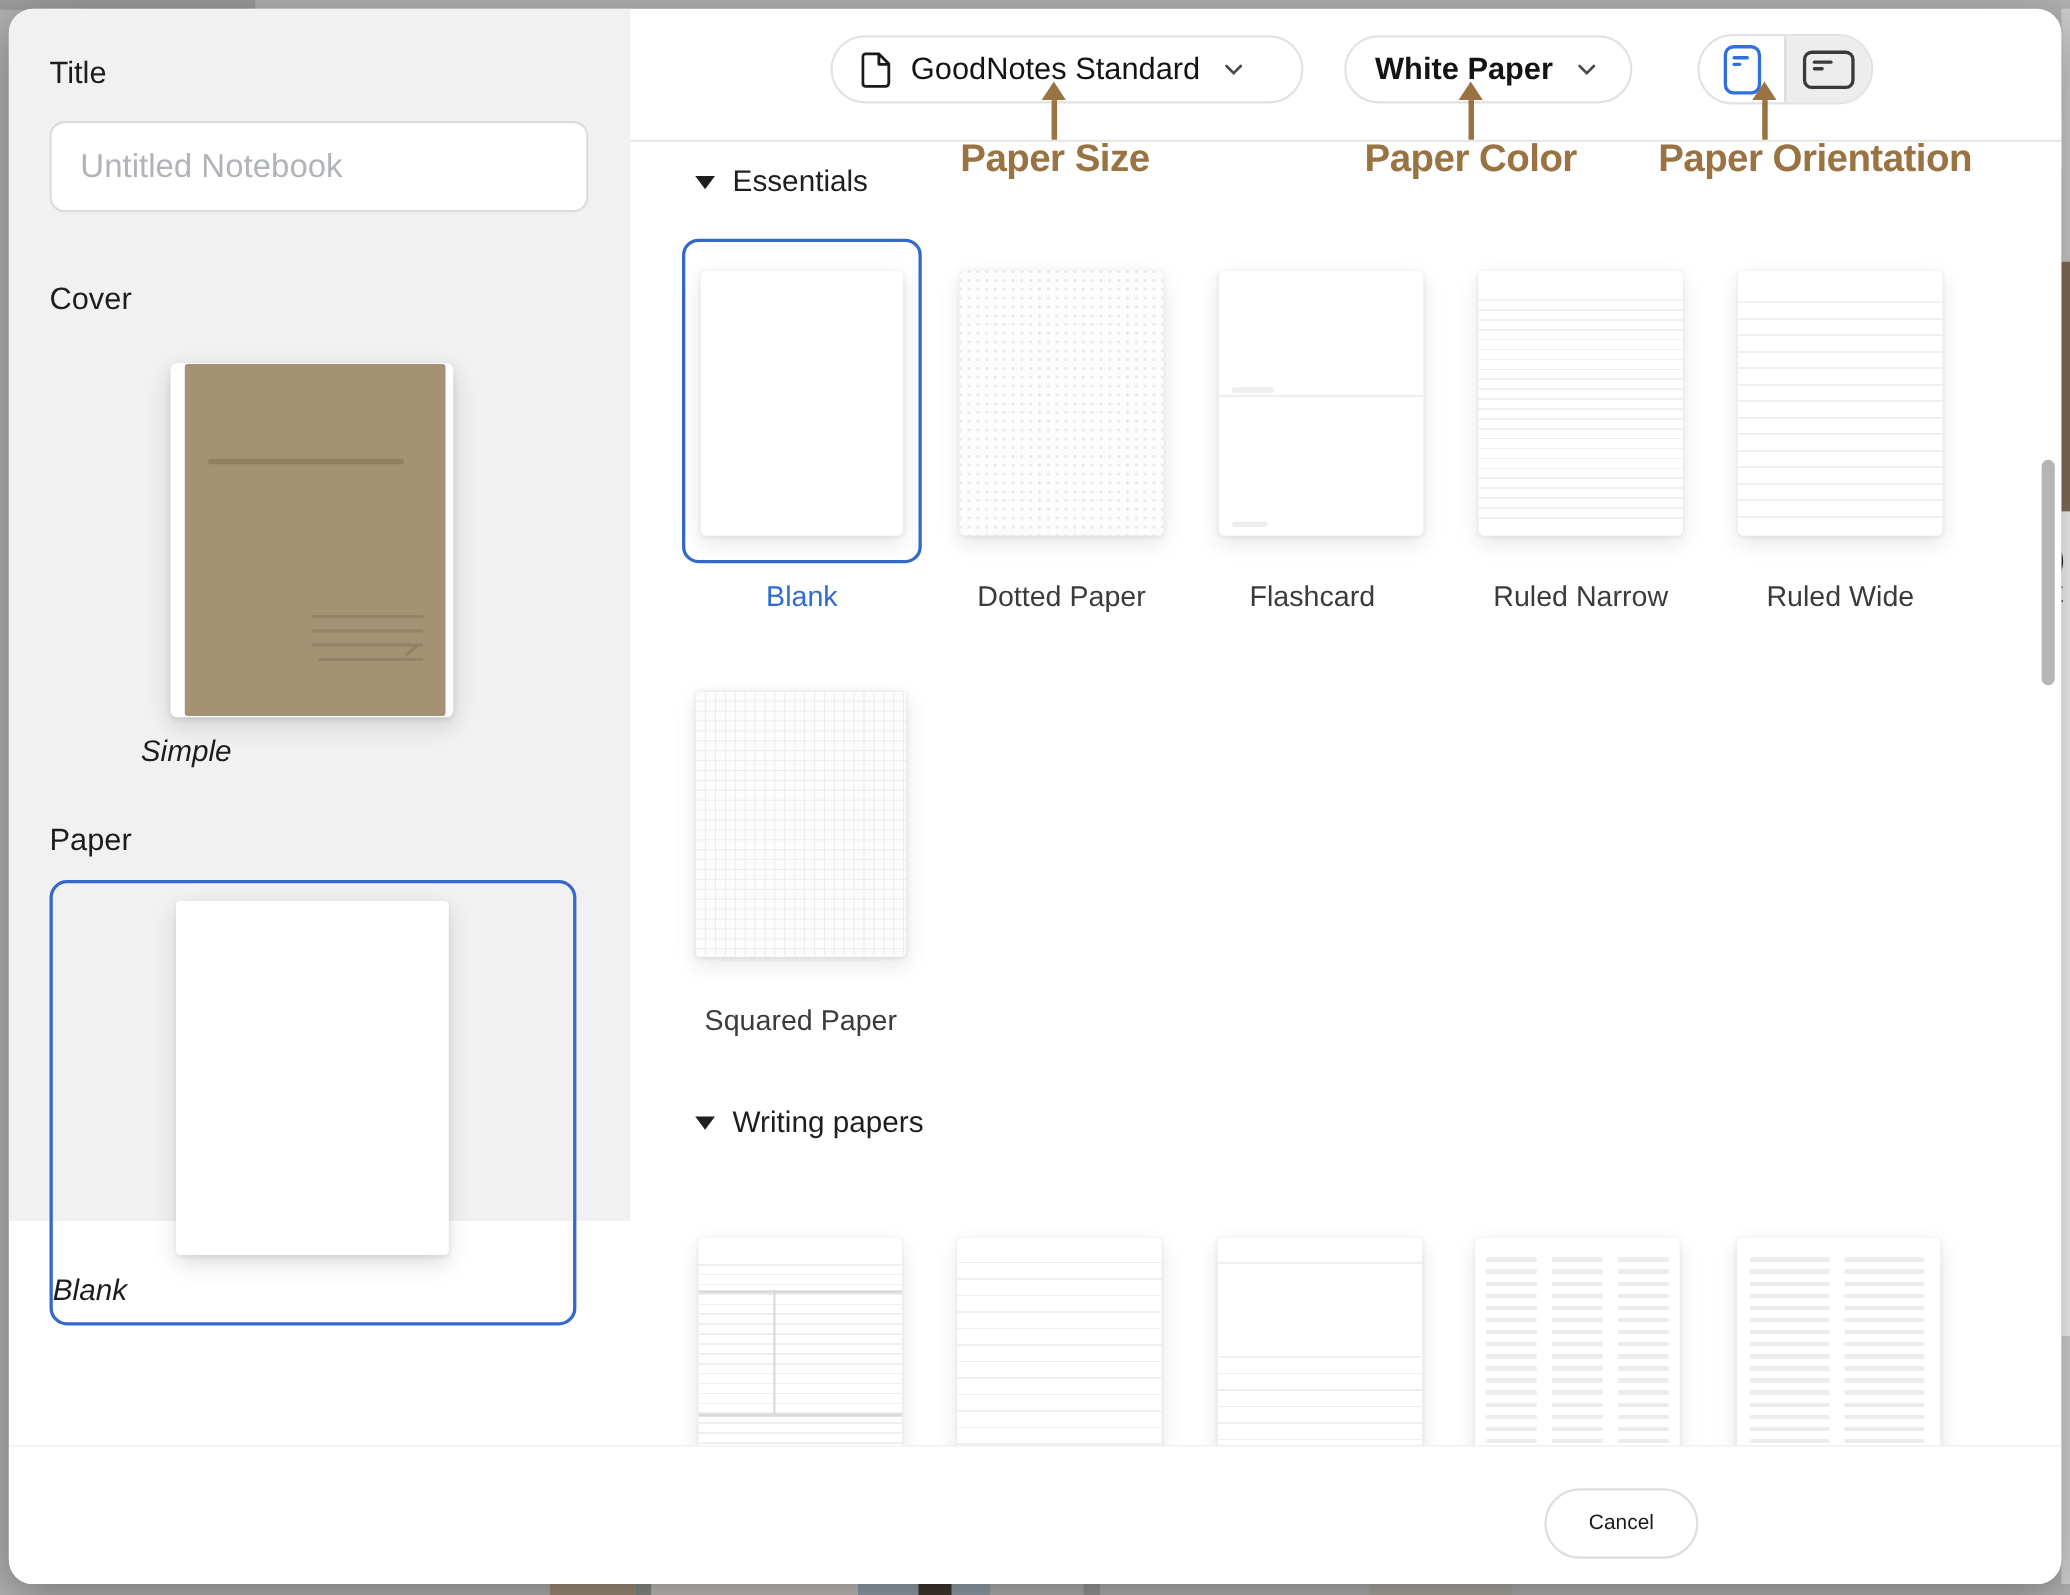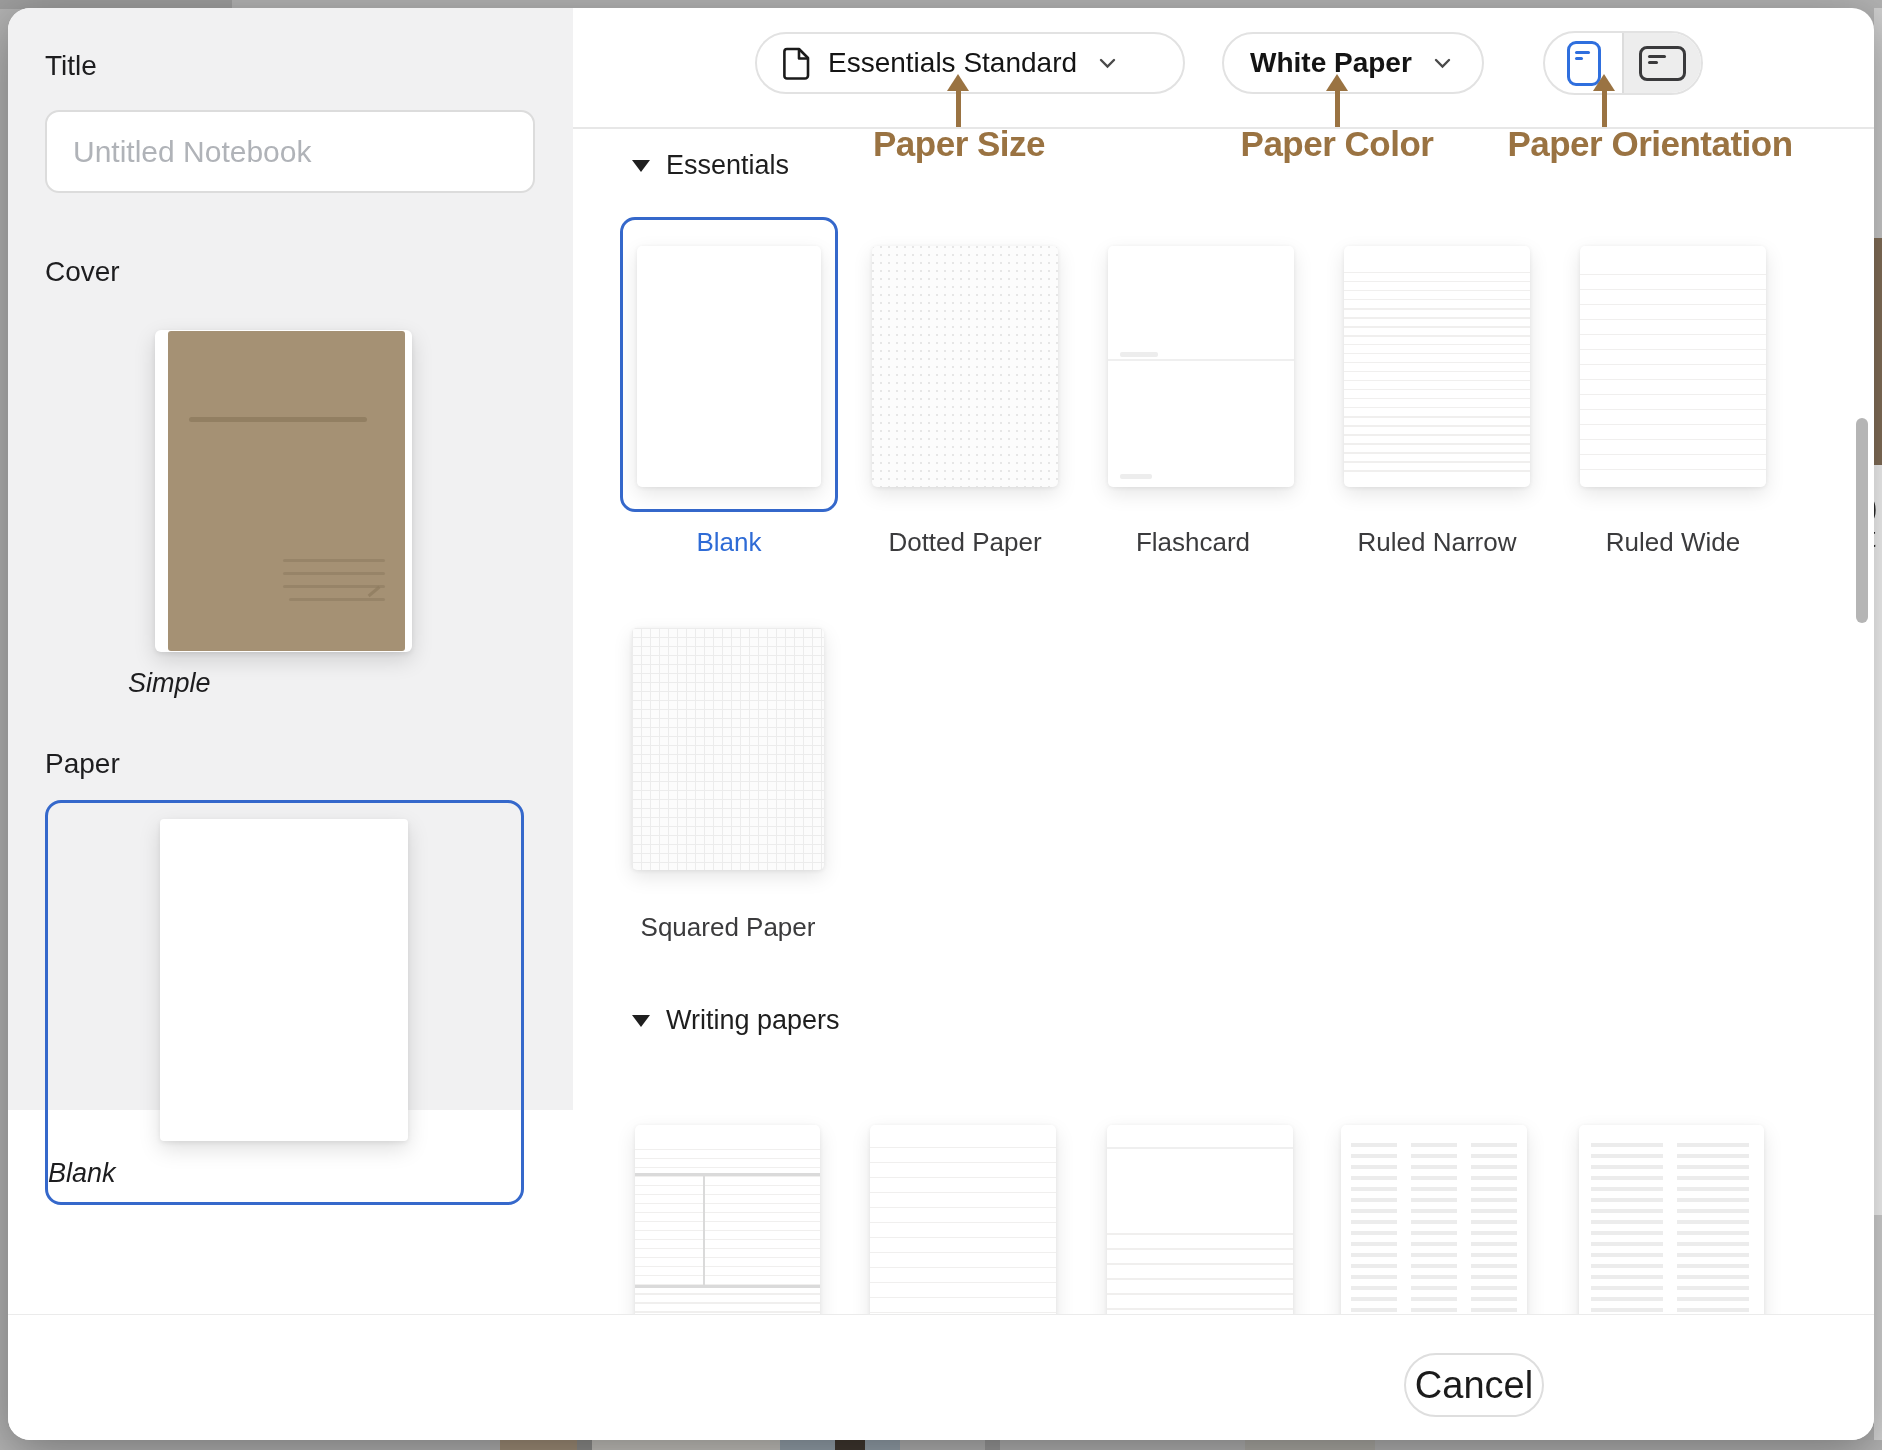--- a/index.html
+++ b/index.html
@@ -98,21 +98,21 @@
   .bold-line { position:absolute; background:#dadada; }
   .col-dash { position:absolute; background:repeating-linear-gradient(to bottom, #ececec 0 4px, transparent 4px 11px); }
 
   .scrollbar { position:absolute; left:1848px; top:410px; width:12px; height:205px;
                background:#b5b5b5; border-radius:7px; }
 
   
   .footer { position:absolute; left:0; bottom:0; width:100%; height:126px; background:#fff;
             border-top:1.5px solid #ebebeb; }
   .btn { position:absolute; height:64px; border-radius:999px; display:flex; align-items:center;
-         justify-content:center; font-size:38px; cursor:default; }
+         justify-content:center; font-size:19px; cursor:default; }
   .btn-cancel { left:1396px; top:38px; width:140px; background:#fff; border:2px solid #dedede; color:#1b1b1b; }
   .btn-create { left:1565px; top:36px; width:266px; background:#3566c9; color:#fff; border:none; }
 
   
   .ann { position:absolute; z-index:3; color:#9a7342; font-weight:700; font-size:35px;
          letter-spacing:-0.5px; white-space:nowrap; transform:translateX(-50%); }
   .arrow { position:absolute; z-index:3; transform:translateX(-50%); display:flex;
            flex-direction:column; align-items:center; }
   .arrow .tri { width:0; height:0; border-left:11px solid transparent; border-right:11px solid transparent;
                 border-bottom:17px solid #9a7342; }
@@ -172,21 +172,21 @@
       </div>
     </div>
 
     <button class="pill" style="left:747px; top:24px; width:430px; padding:0 26px;">
       <span style="display:flex;margin-right:18px;">
         <svg width="27" height="33" viewBox="0 0 27 33">
           <path d="M4 2 H16 L25 11 V28.5 a3 3 0 0 1 -3 3 H4 a2.6 2.6 0 0 1 -2.6 -2.6 V4.6 A2.6 2.6 0 0 1 4 2 Z" fill="none" stroke="#1b1b1b" stroke-width="2.6" stroke-linejoin="round"></path>
           <path d="M16 2.5 V11.5 H24.5" fill="none" stroke="#1b1b1b" stroke-width="2.6" stroke-linejoin="round"></path>
         </svg>
       </span>
-      <span class="pill-label">Essentials Standard</span>
+      <span class="pill-label">GoodNotes Standard</span>
       <span class="chev">
         <svg width="17" height="11" viewBox="0 0 17 11">
           <path d="M2 2 L8.5 8.5 L15 2" stroke="#4a4a4a" stroke-width="2.4" fill="none" stroke-linecap="round"></path>
         </svg>
       </span>
     </button>
 
     <button class="pill" style="left:1214px; top:24px; width:262px; padding:0 26px;font-weight:bold;">
       <span class="pill-label">White Paper</span>
       <span class="chev">

